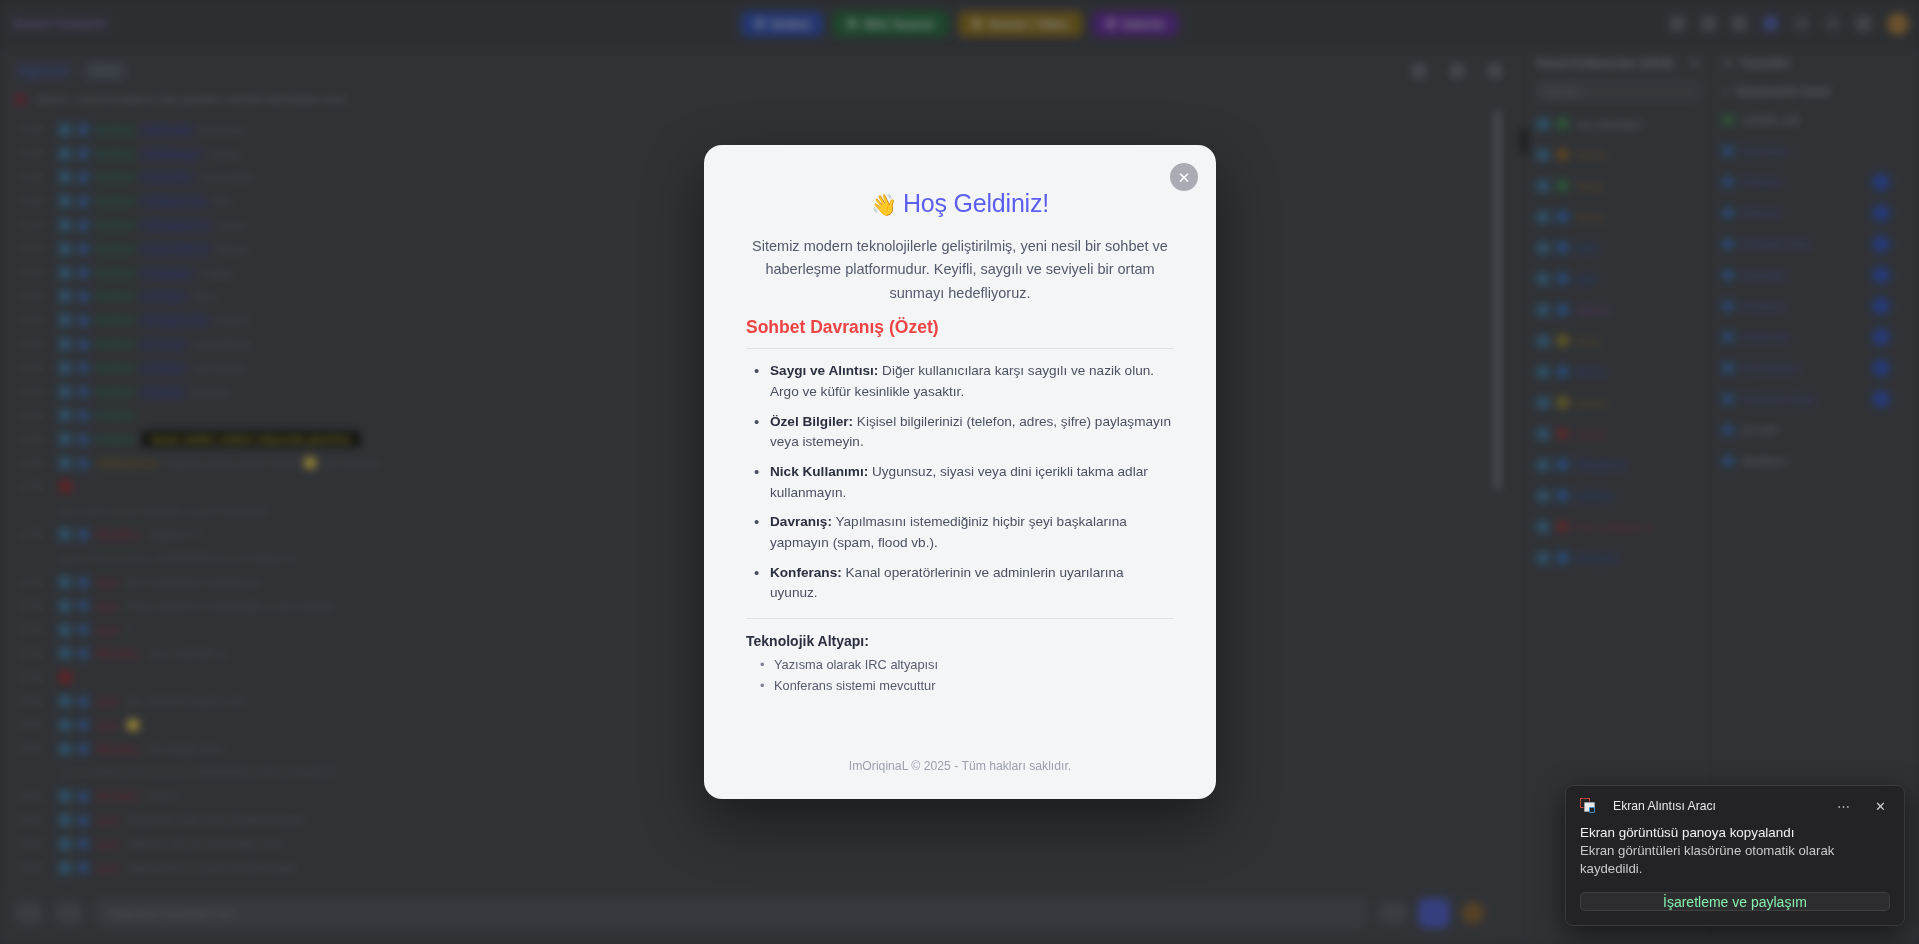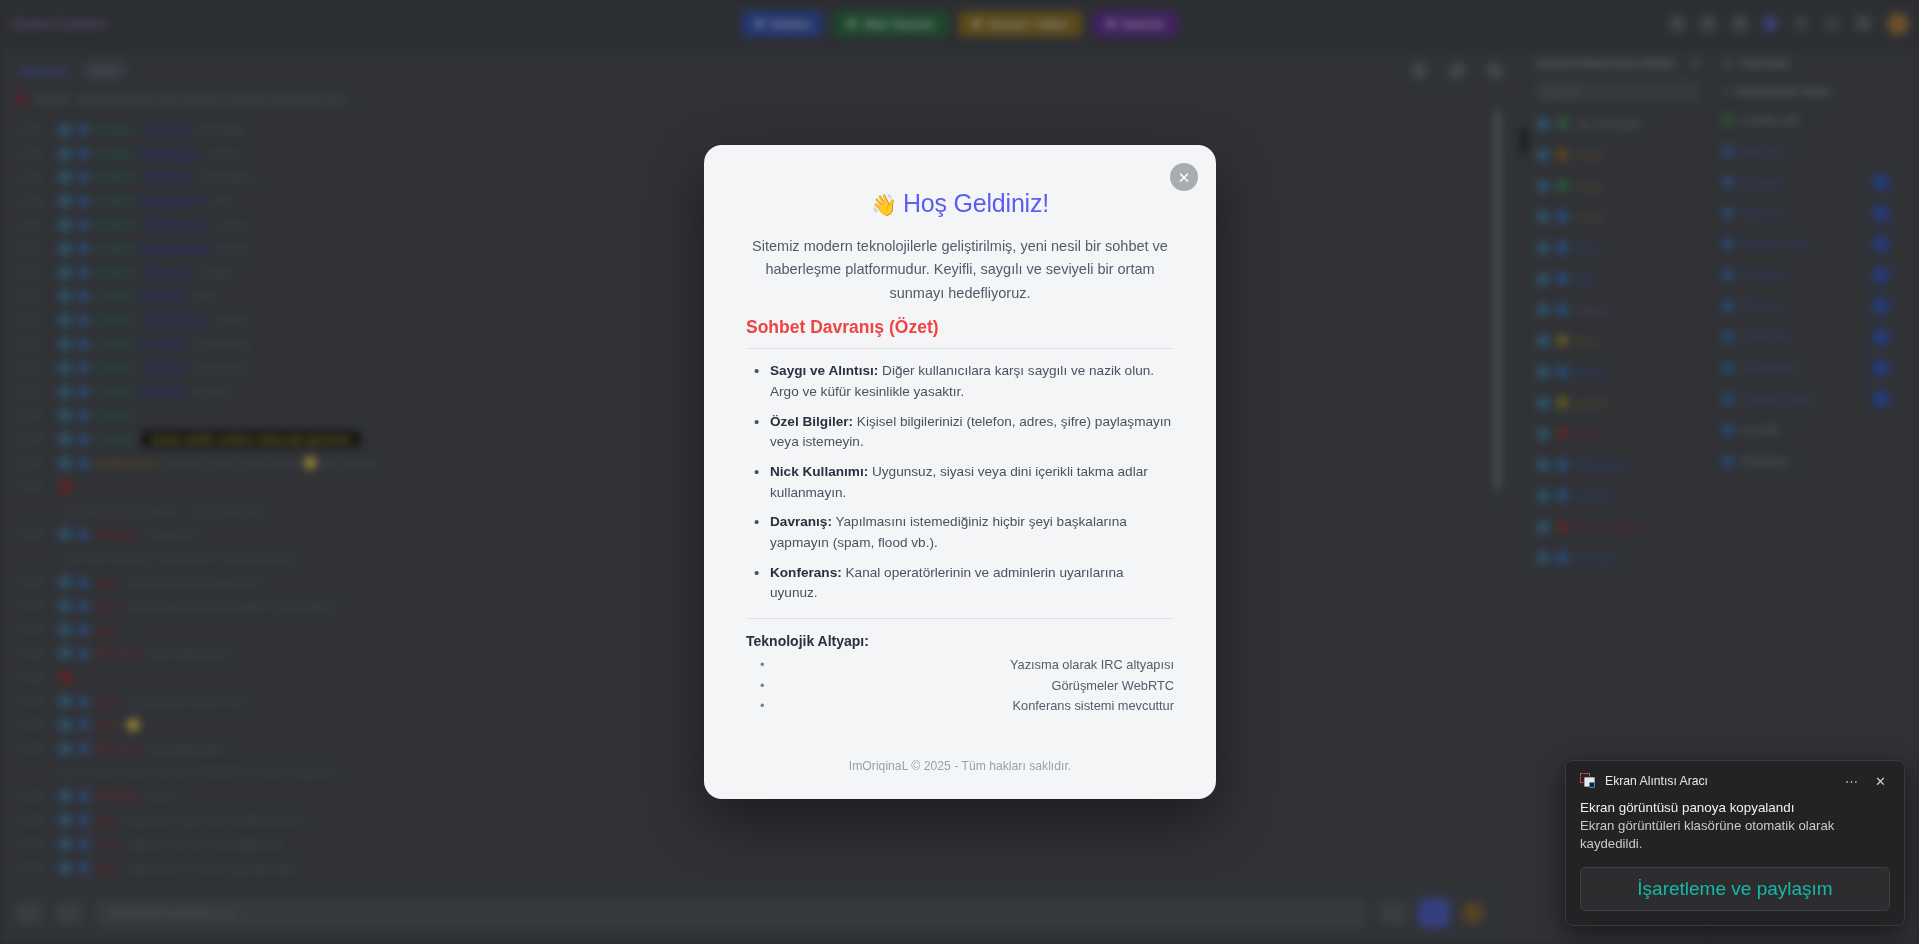--- a/index.html
+++ b/index.html
@@ -191,21 +191,21 @@
     color: #4a5160; margin-bottom: 9px; padding-left: 24px;
   }
   .rules-list li::before {
     content: "•"; position: absolute; left: 8px; top: -1px;
     color: #4a5160; font-size: 15px;
   }
   .rules-list b { color: #2b3040; font-weight: 700; }
   .tech-title {
     font-size: 14px; font-weight: 700; color: #2b3040; margin: 14px 0 6px;
   }
-  .tech-list { list-style: none; text-align: right; }
+  .tech-list { list-style: none; }
   .tech-list li {
     position: relative; font-size: 12.8px; line-height: 1.62;
     color: #545b6a; padding-left: 28px;
   }
   .tech-list li::before {
     content: "•"; position: absolute; left: 14px; top: -1px; color: #7b8192; font-size: 13px;
   }
   .modal-footer {
     position: absolute; left: 0; right: 0; bottom: 26px;
     text-align: center; font-size: 12.2px; color: #9aa0ad;
@@ -213,44 +213,44 @@
 
   
   #toast {
     position: absolute; right: 14px; bottom: 18px;
     width: 340px; background: #232325;
     border: 1px solid #3a3a3d; border-radius: 8px;
     box-shadow: 0 8px 28px rgba(0,0,0,.55);
     padding: 12px 14px 14px;
     color: #e6e6e6;
   }
-  .toast-head { display: flex; align-items: center; gap: 9px; margin-bottom: 11px; }
+  .toast-head { display: flex; align-items: center; gap: 17px; margin-bottom: 11px; }
   .toast-app { font-size: 12.2px; color: #e8e8e8; flex: 1; }
   .toast-dots, .toast-x {
     color: #cfcfcf; font-size: 13px; cursor: pointer; padding: 0 4px;
   }
   .snip-icon { width: 16px; height: 16px; position: relative; flex: none; }
   .snip-icon .sq1 {
     position: absolute; left: 0; top: 0; width: 10px; height: 10px;
     border: 1.6px dashed #d14b3c; border-radius: 1px;
   }
   .snip-icon .sq2 {
     position: absolute; left: 4px; top: 4px; width: 11px; height: 10px;
     background: #e8e8ea; border: 1px solid #9aa0a8; border-radius: 1px;
   }
   .snip-icon .sq3 {
     position: absolute; left: 9px; top: 9px; width: 6px; height: 6px;
     border: 1.5px solid #3b8fd4; border-radius: 1px; background: #232325;
   }
   .toast-title { font-size: 13.4px; color: #f0f0f0; margin-bottom: 2px; }
   .toast-body { font-size: 13.2px; color: #c9c9c9; line-height: 1.35; }
   .toast-action {
-    margin-top: 14px; height: 44px; width: 100%;
+    margin-top: 14px; height: 19px; width: 100%;
     background: #2d2d30; border: 1px solid #3f3f43; border-radius: 5px;
-    color: #14b8a6; font-size: 19px; cursor: pointer;
+    color: #86efac; font-size: 14px; cursor: pointer;
     font-family: "Liberation Sans", sans-serif;
   }
 </style>
 </head>
 <body>
 
 <div id="app-backdrop">
 
   <div class="topbar">
     <div class="brand">Event Content</div>
@@ -729,21 +729,20 @@
       <li><b>Nick Kullanımı:</b><span> Uygunsuz, siyasi veya dini içerikli takma adlar kullanmayın.</span></li>
       <li><b>Davranış:</b><span> Yapılmasını istemediğiniz hiçbir şeyi başkalarına yapmayın (spam, flood vb.).</span></li>
       <li><b>Konferans:</b><span> Kanal operatörlerinin ve adminlerin uyarılarına uyunuz.</span></li>
     </ul>
 
   <div class="hr" style="margin:14px 0 0"></div>
 
   <h3 class="tech-title">Teknolojik Altyapı:</h3>
   <ul class="tech-list" id="tech-list">
       <li>Yazısma olarak IRC altyapısı</li>
-      <li>Görüşmeler WebRTC</li>
       <li>Konferans sistemi mevcuttur</li>
     </ul>
 
   <div class="modal-footer">ImOriqinaL © 2025 - Tüm hakları saklıdır.</div>
 </div>
 
 <div id="toast">
   <div class="toast-head">
     <span class="snip-icon">
       <span class="sq1"></span>

